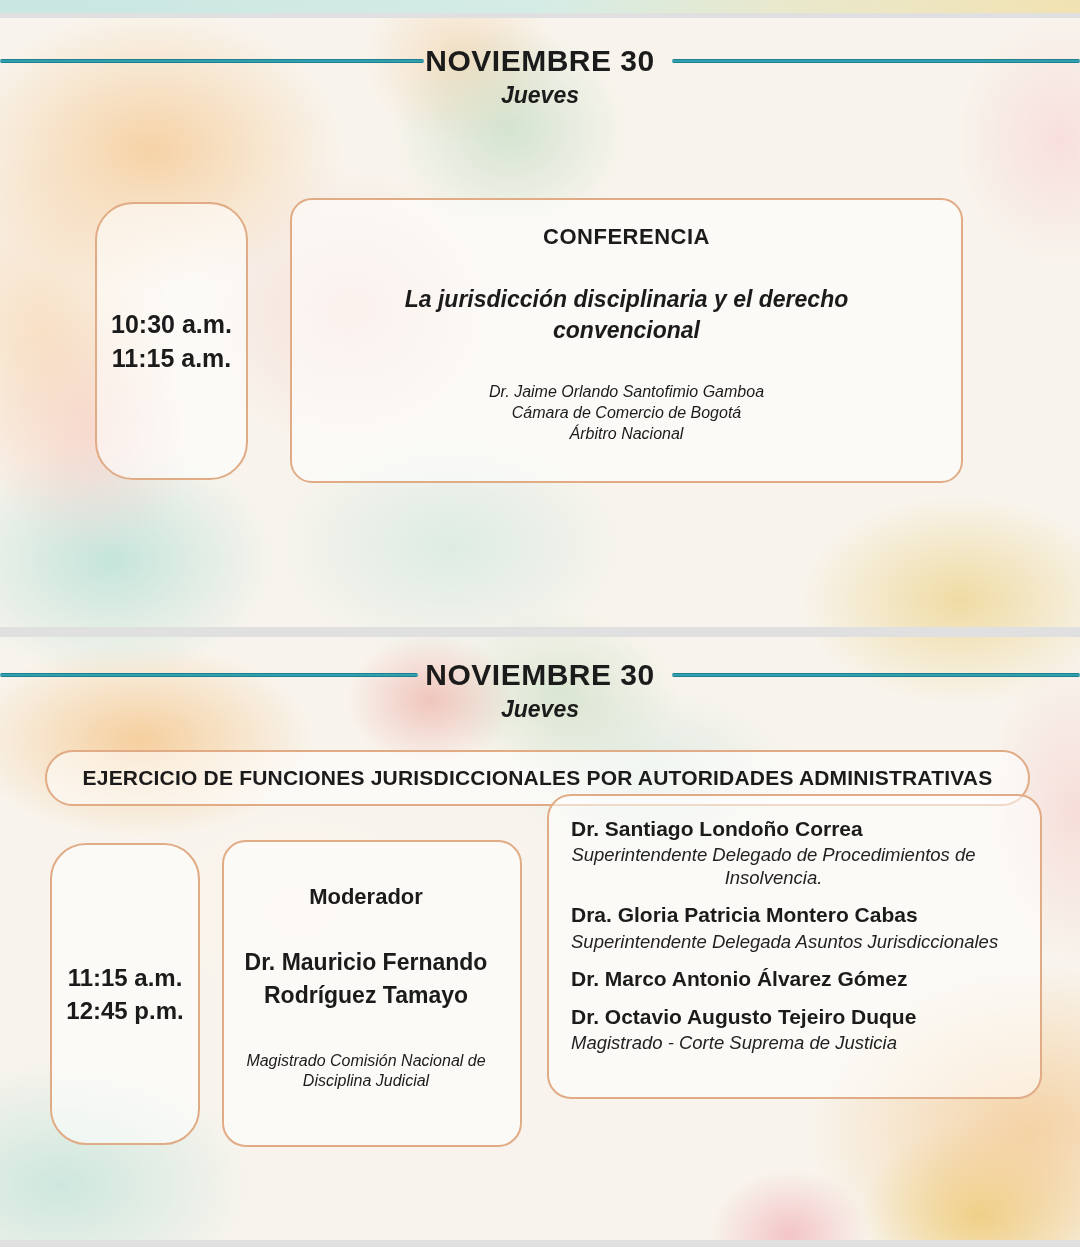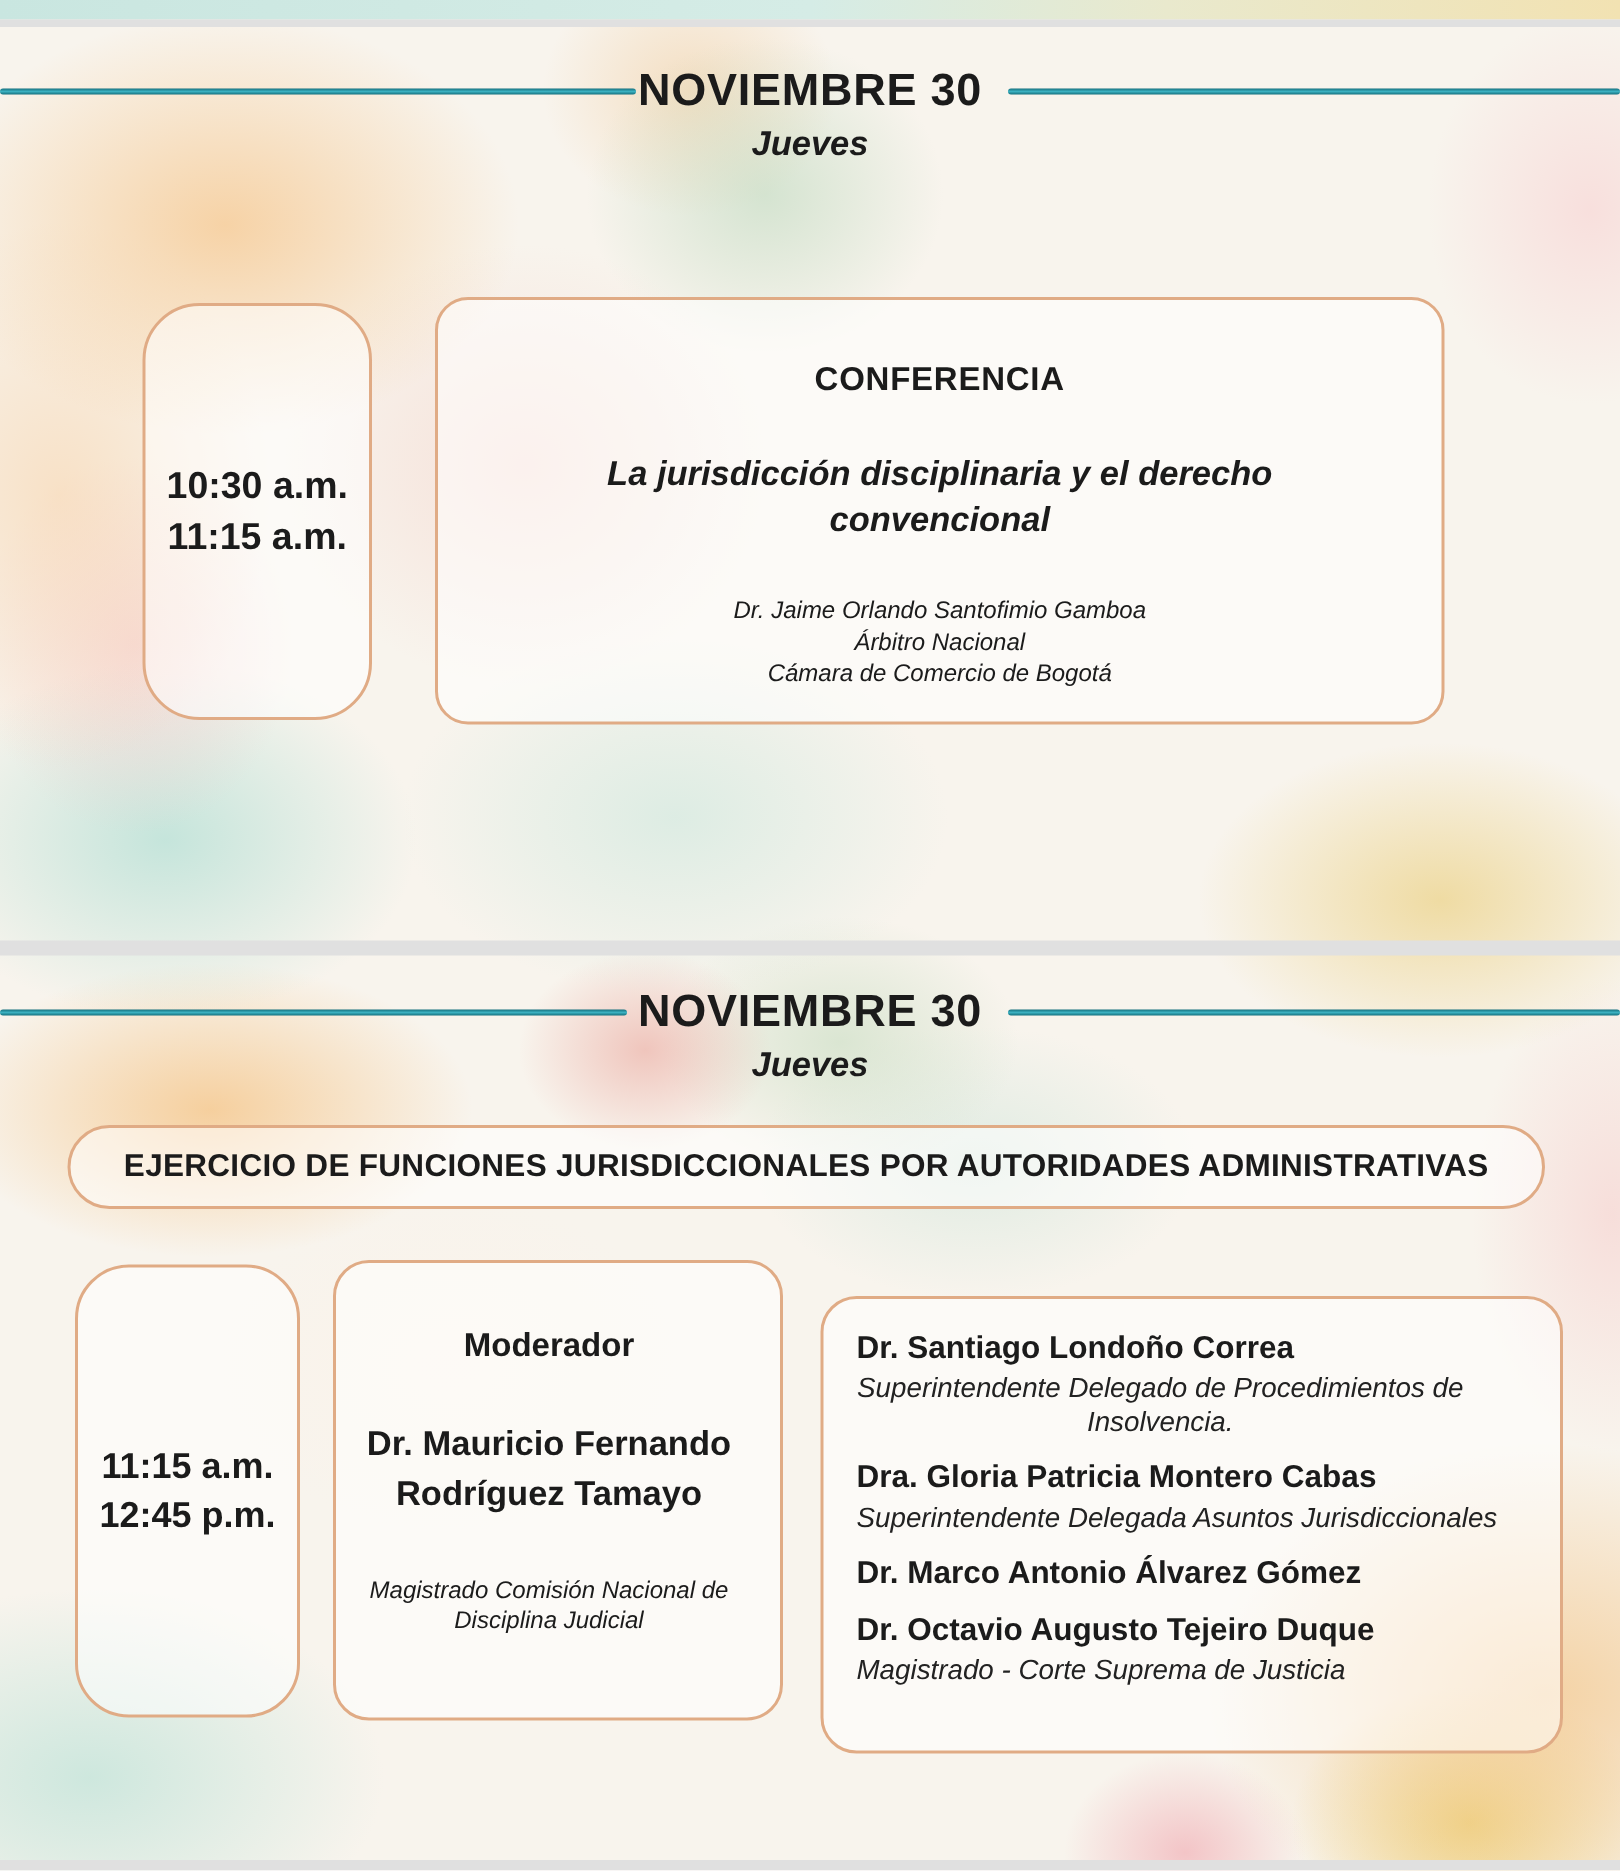--- a/index.html
+++ b/index.html
@@ -43,21 +43,21 @@
   .day-hdr{position:absolute;left:0;width:1080px;text-align:center;font-size:23px;font-weight:bold;font-style:italic;}
 
   .obox{
     position:absolute;border:2px solid var(--border-peach,#e0ab85);
     background:rgba(255,255,255,.55);box-sizing:border-box;
   }
   .timebox{border-radius:38px;display:flex;flex-direction:column;align-items:center;justify-content:center;}
   .time-line{font-weight:bold;font-size:25px;line-height:1.38;}
   .timebox2 .time-line{font-size:24px;}
 
-  .sessionbox{border-radius:22px;display:flex;flex-direction:column;align-items:center;padding-top:40px;}
+  .sessionbox{border-radius:22px;display:flex;flex-direction:column;align-items:center;padding-top:24px;}
   .session-type{font-weight:bold;font-size:22px;letter-spacing:.5px;}
   .session-title{font-weight:bold;font-style:italic;font-size:23px;line-height:1.35;text-align:center;max-width:540px;margin-top:34px;}
   .session-speaker{font-style:italic;font-size:16px;line-height:1.3;text-align:center;margin-top:36px;}
 
   .pill{border-radius:28px;display:flex;align-items:center;justify-content:center;}
   .pill-label{font-weight:bold;font-size:21px;letter-spacing:.2px;text-align:center;}
 
   .modbox{border-radius:24px;display:flex;flex-direction:column;align-items:center;text-align:center;padding:42px 16px 0 4px;}
   .mod-label{font-weight:bold;font-size:22px;}
   .mod-name{font-weight:bold;font-size:23px;line-height:1.42;margin-top:36px;max-width:280px;}
@@ -87,22 +87,22 @@
   <div class="obox timebox" style="left:95px;top:202px;width:153px;height:278px;">
     <div class="time-line">10:30 a.m.</div>
     <div class="time-line">11:15 a.m.</div>
   </div>
 
   <div class="obox sessionbox" style="left:290px;top:198px;width:673px;height:285px;">
     <div class="session-type">CONFERENCIA</div>
     <div class="session-title">La jurisdicción disciplinaria y el derecho convencional</div>
     <div class="session-speaker">
       <div>Dr. Jaime Orlando Santofimio Gamboa</div>
+      <div>Cámara de Comercio de Bogotá</div>
       <div>Árbitro Nacional</div>
-      <div>Cámara de Comercio de Bogotá</div>
     </div>
   </div>
 
   <div class="hrule" style="left:0;top:673px;width:418px;"></div>
   <div class="hrule" style="left:672px;top:673px;width:408px;"></div>
   <div class="date-hdr" style="top:658px;">NOVIEMBRE 30</div>
   <div class="day-hdr" style="top:696px;">Jueves</div>
 
   <div class="obox pill" style="left:45px;top:750px;width:985px;height:56px;">
     <div class="pill-label">EJERCICIO DE FUNCIONES JURISDICCIONALES POR AUTORIDADES ADMINISTRATIVAS</div>
@@ -112,21 +112,21 @@
     <div class="time-line">11:15 a.m.</div>
     <div class="time-line">12:45 p.m.</div>
   </div>
 
   <div class="obox modbox" style="left:222px;top:840px;width:300px;height:307px;">
     <div class="mod-label">Moderador</div>
     <div class="mod-name">Dr. Mauricio Fernando Rodríguez Tamayo</div>
     <div class="mod-role">Magistrado Comisión Nacional de Disciplina Judicial</div>
   </div>
 
-  <div class="obox spkbox" style="left:547px;top:864px;width:495px;height:305px;">
+  <div class="obox spkbox" style="left:547px;top:794px;width:495px;height:305px;">
     <div class="spk-entry">
       <div class="spk-name">Dr. Santiago Londoño Correa</div>
       <div class="spk-role w-limit">Superintendente Delegado de Procedimientos de Insolvencia.</div>
     </div>
     <div class="spk-entry">
       <div class="spk-name">Dra. Gloria Patricia Montero Cabas</div>
       <div class="spk-role">Superintendente Delegada Asuntos Jurisdiccionales</div>
     </div>
     <div class="spk-entry">
       <div class="spk-name">Dr. Marco Antonio Álvarez Gómez</div>

